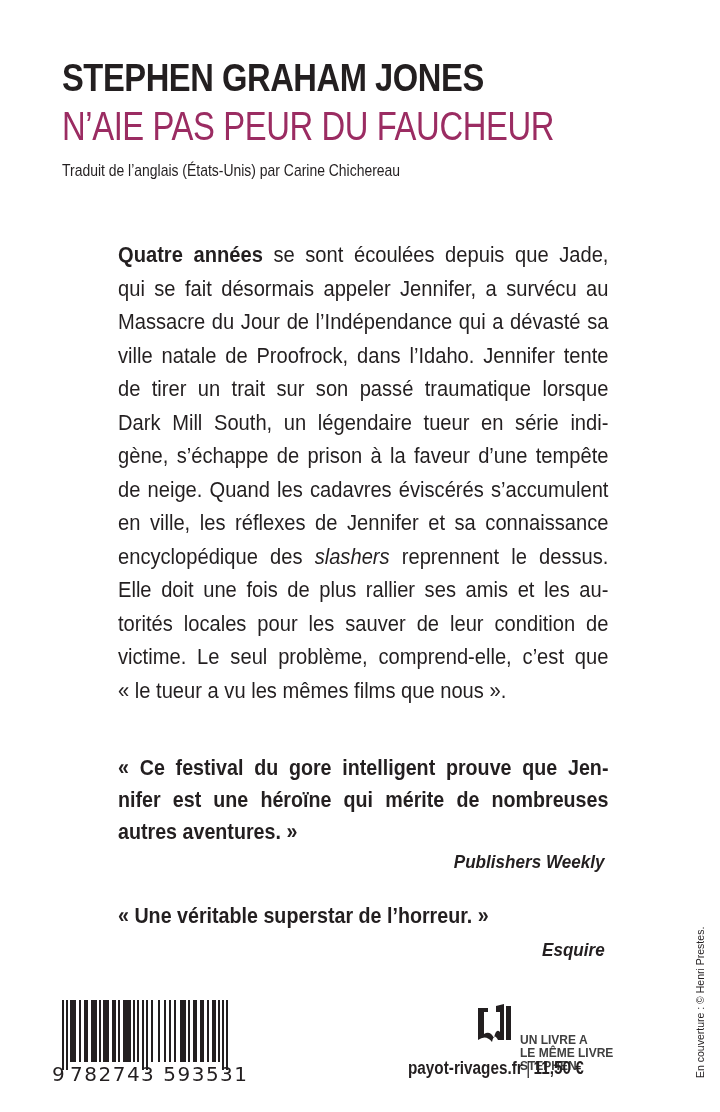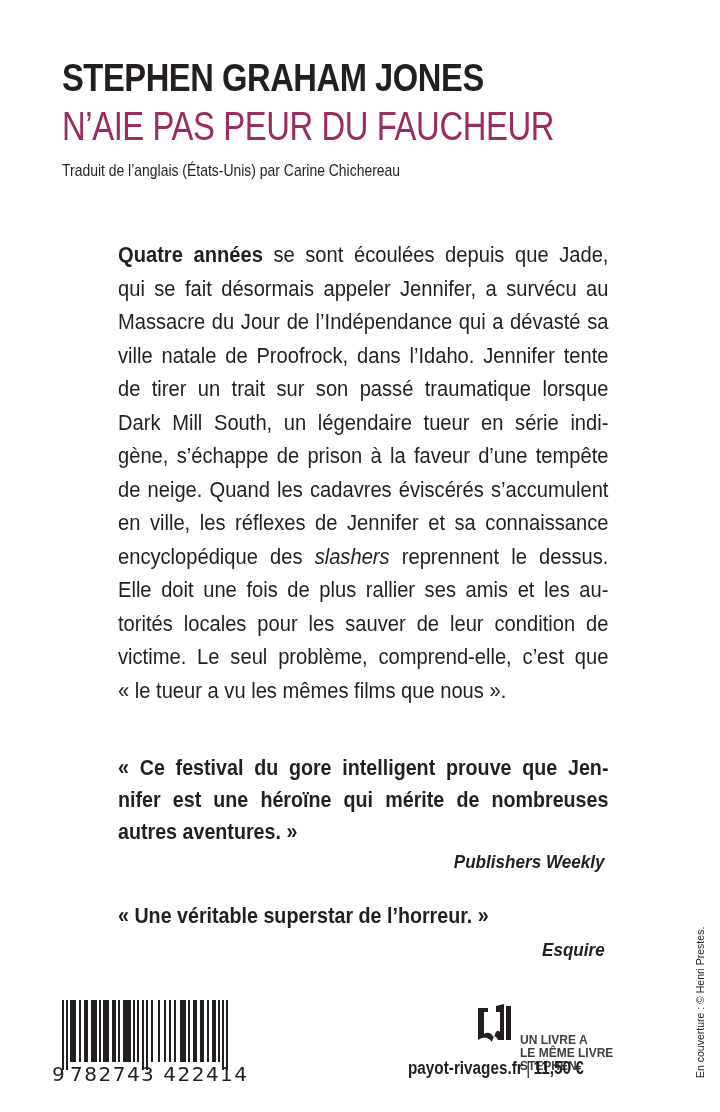--- a/index.html
+++ b/index.html
@@ -144,21 +144,21 @@
       <rect x="138" y="0" width="4" height="62"></rect>
         <rect x="145" y="0" width="2" height="62"></rect>
       <rect x="150" y="0" width="4" height="62"></rect>
         <rect x="156" y="0" width="2" height="62"></rect>
       <rect x="160" y="0" width="2" height="70"></rect>
         <rect x="164" y="0" width="2" height="70"></rect>
     </g>
   </svg>
   <div class="barcode-digits">
     <span class="bc-first">9</span>
-    <span class="bc-rest">782743 422414</span>
+    <span class="bc-rest">782743 593531</span>
   </div>
 
   <svg class="logo" viewBox="0 0 36 42">
     <path d="M2 6 L12 6 L12 10 L8 10 L8 32 Q14 28 18 36 Q20 26 24 30 L24 10 L20 10 L20 4 L28 2 L28 38 L22 38 Q18 30 16 40 Q10 32 2 38 Z" fill="#231f20"></path>
     <rect x="30" y="4" width="5" height="34" fill="#231f20"></rect>
   </svg>
   <div class="slogan">
     <span>UN LIVRE A</span>
     <span>LE MÊME LIVRE</span>
     <span>STEPHEN</span>

